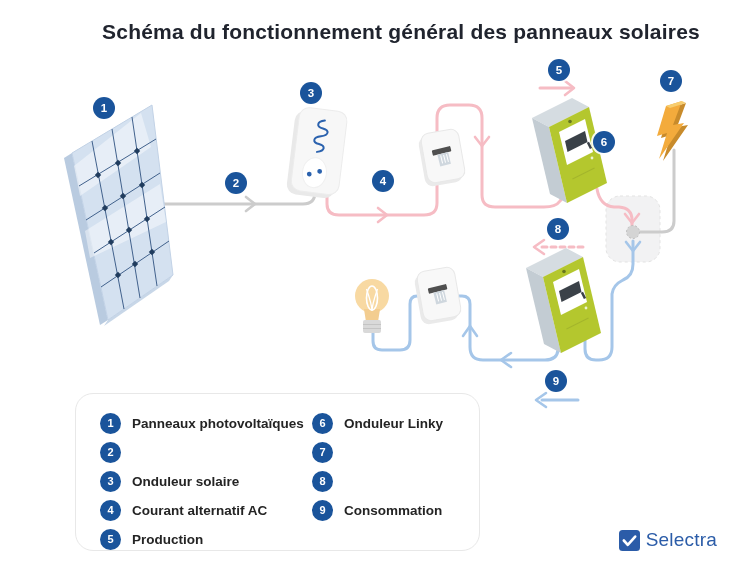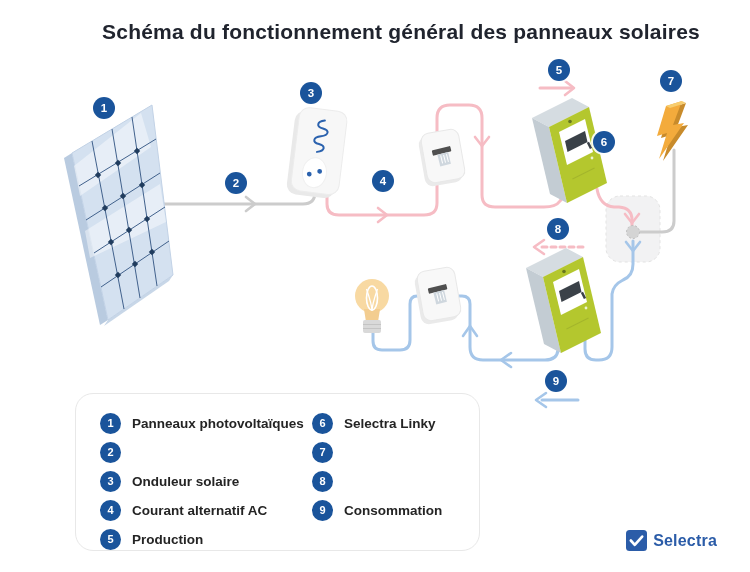--- a/index.html
+++ b/index.html
@@ -34,21 +34,21 @@
   .legend .col{display:flex;flex-direction:column;gap:8px;}
   .legend .col1{width:212px;}
   .legend-item{display:flex;align-items:center;gap:11px;}
   .legend-badge{
     width:21px;height:21px;border-radius:50%;background:#1A549B;color:#fff;
     font-size:11px;font-weight:bold;text-align:center;line-height:21px;flex:0 0 auto;
   }
   .legend-label{font-size:13.5px;font-weight:600;color:#242424;white-space:nowrap;}
   
   .brand{position:absolute;right:33px;bottom:21px;display:flex;align-items:center;gap:6px;}
-  .brand-text{font-size:16px;font-weight:bold;color:#2b5ca8;letter-spacing:.2px;}
+  .brand-text{font-size:19px;font-weight:normal;color:#2b5ca8;letter-spacing:.2px;}
 </style>
 </head>
 <body>
 
 <div class="stage">
 
   <div class="title">Schéma du fonctionnement général des panneaux solaires</div>
 
   <svg class="art" width="750" height="572" viewBox="0 0 750 572">
 
@@ -201,21 +201,21 @@
         <span class="legend-label">Courant alternatif AC</span>
       </div>
       <div class="legend-item">
         <span class="legend-badge">5</span>
         <span class="legend-label">Production</span>
       </div>
     </div>
     <div class="col">
       <div class="legend-item">
         <span class="legend-badge">6</span>
-        <span class="legend-label">Selectra Linky</span>
+        <span class="legend-label">Onduleur Linky</span>
       </div>
       <div class="legend-item">
         <span class="legend-badge">7</span>
       </div>
       <div class="legend-item">
         <span class="legend-badge">8</span>
       </div>
       <div class="legend-item">
         <span class="legend-badge">9</span>
         <span class="legend-label">Consommation</span>

